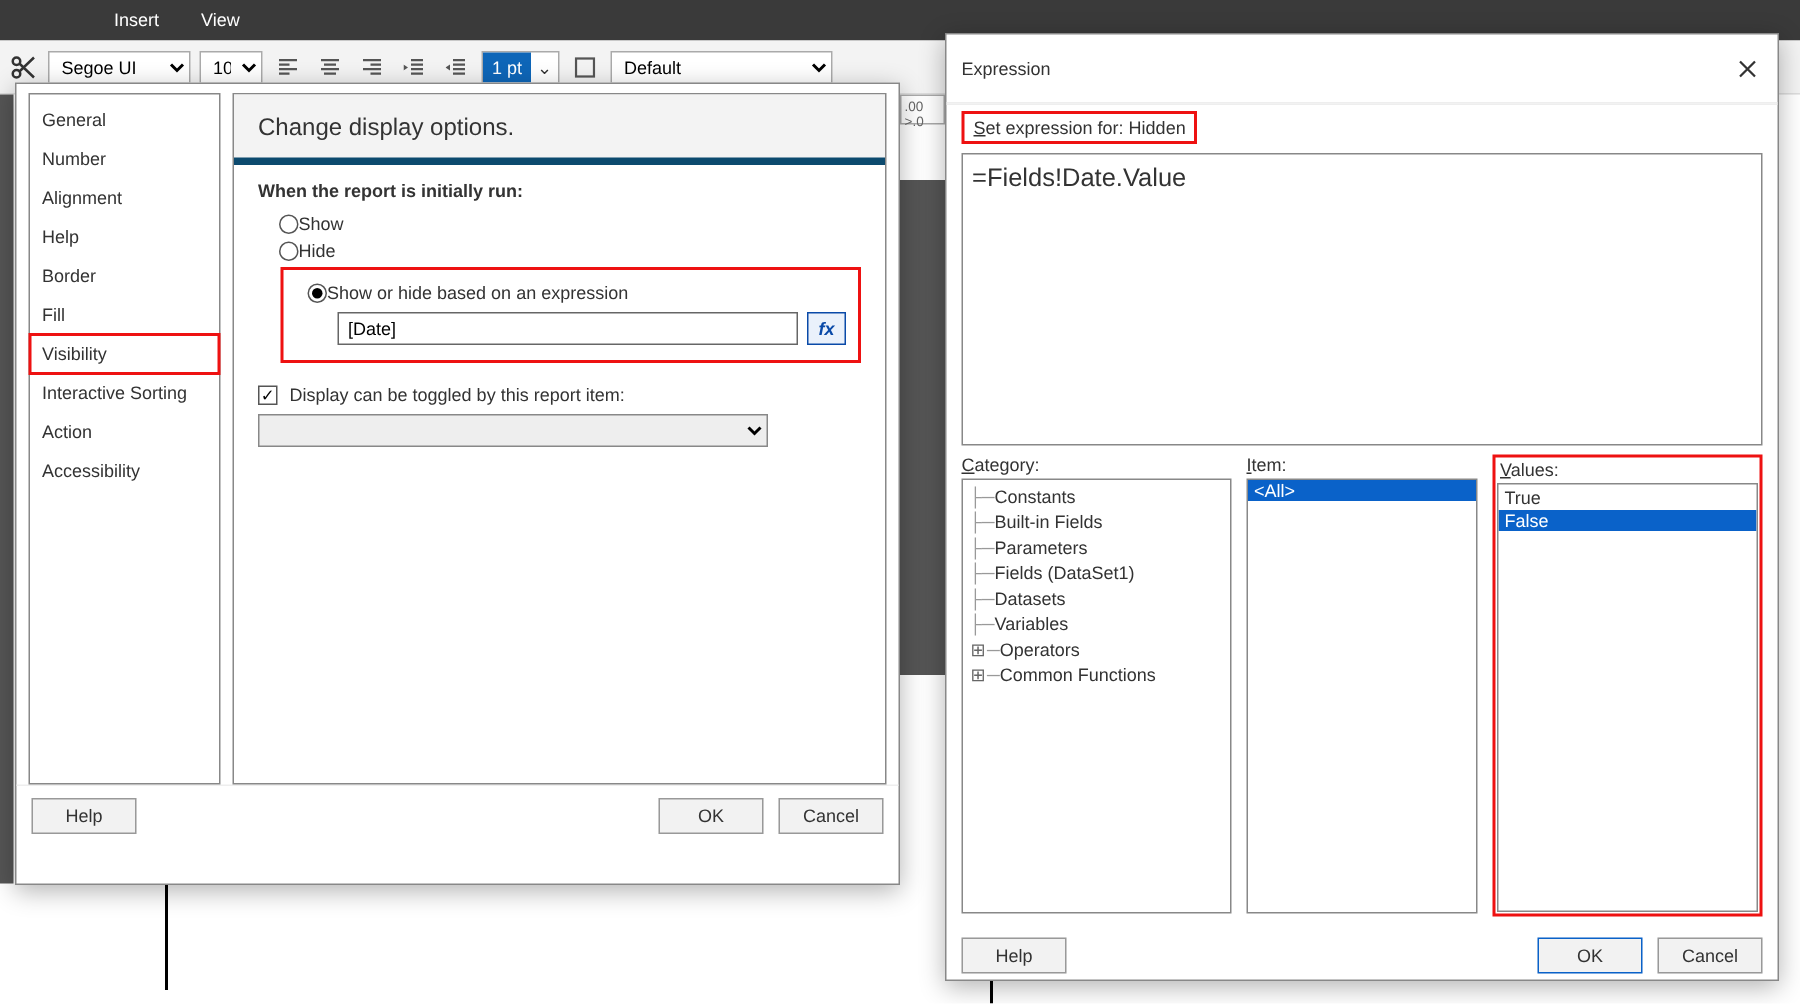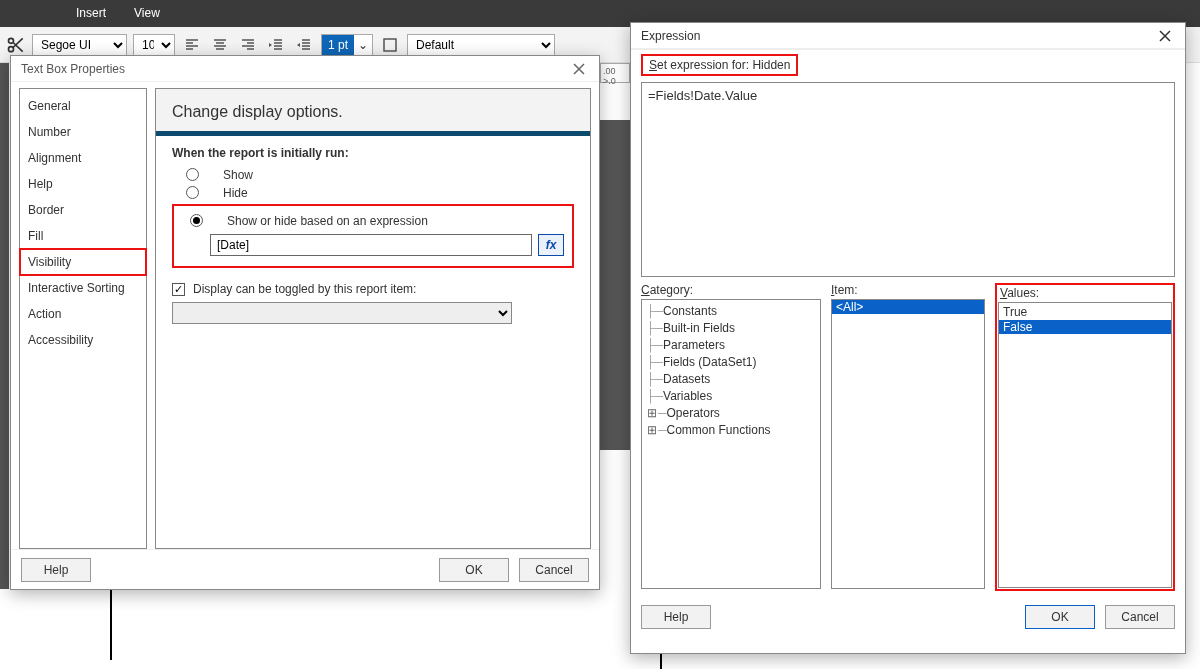--- a/index.html
+++ b/index.html
@@ -127,35 +127,35 @@
     border-bottom:5px solid #0c4a6e;
   }
   .content-inner {
     padding: 10px 16px;
   }
   .group-label {
     font-weight:600;
     margin-bottom:8px;
   }
   .radio-row {
-    display:flex; 
-    gap:24px;
+    display:flex; align-items:center;
+    gap:0;
     margin: 4px 0 4px 14px;
   }
   .radio {
     width:13px; height:13px; border:1px solid #555; border-radius:50%;
     display:inline-flex; align-items:center; justify-content:center;
   }
   .radio .dot {
     width:7px; height:7px; border-radius:50%; background:#000;
   }
   .expr-block {
     border: 2px solid #e11;
     padding: 4px 8px 10px 8px;
-    margin-left: 0;
+    margin-left: 15px;
     margin-top: 2px;
   }
   .expr-input-row {
     display:flex; align-items:center;
     gap:6px;
     margin-left: 28px;
     margin-top: 6px;
   }
   .expr-input {
     flex:1;
@@ -208,41 +208,41 @@
   }
   .btn.primary { border:1px solid #0a62c9; }
   .spacer { flex:1; }
 
   
   .dlg-right {
     top: 22px; left: 630px;
     width: 556px; height: 632px;
   }
   .dlg-right .dlg-title {
-    height:26px;
+    height:46px;
     font-size:12px;
     color:#333;
     padding: 0 10px;
   }
   .set-expr-row {
     padding: 4px 10px 2px 10px;
     border-top:1px solid #eee;
   }
   .set-expr-box {
     display:inline-block;
     border:2px solid #e11;
     padding:2px 6px;
   }
   .underline-s { text-decoration: underline; }
   .expr-editor {
     margin: 4px 10px 0 10px;
     border:1px solid #888;
     height: 195px;
     padding:4px 6px;
-    font-size:13px;
+    font-size:17px;
     line-height:1.4;
     overflow:auto;
     font-family: "Segoe UI", sans-serif;
   }
   .three-cols {
     display:flex;
     gap:10px;
     padding: 6px 10px 0 10px;
   }
   .col {
@@ -385,28 +385,20 @@
 
 <div class="bg-strip"></div>
 <div class="bg-strip2"></div>
 <div class="ruler-frag">.00
 &gt;.0</div>
 
 <div class="arrow-down" style="left:110px; top:590px; height:70px;"></div>
 <div class="arrow-down" style="left:660px; top:654px; height:15px;"></div>
 
 <div class="dialog dlg-left">
-  <div class="dlg-title">
-    <span>Text Box Properties</span>
-    <span class="dlg-close">
-      <svg width="12" height="12" viewBox="0 0 12 12">
-          <path d="M1 1 L11 11 M11 1 L1 11" stroke="#666" stroke-width="1.5"></path>
-        </svg>
-    </span>
-  </div>
   <div class="dlg-body-left">
     <div class="nav-box">
       <div class="nav-item">General</div>
       <div class="nav-item">Number</div>
       <div class="nav-item">Alignment</div>
       <div class="nav-item">Help</div>
       <div class="nav-item">Border</div>
       <div class="nav-item">Fill</div>
       <div class="nav-item sel">Visibility</div>
       <div class="nav-item">Interactive Sorting</div>

